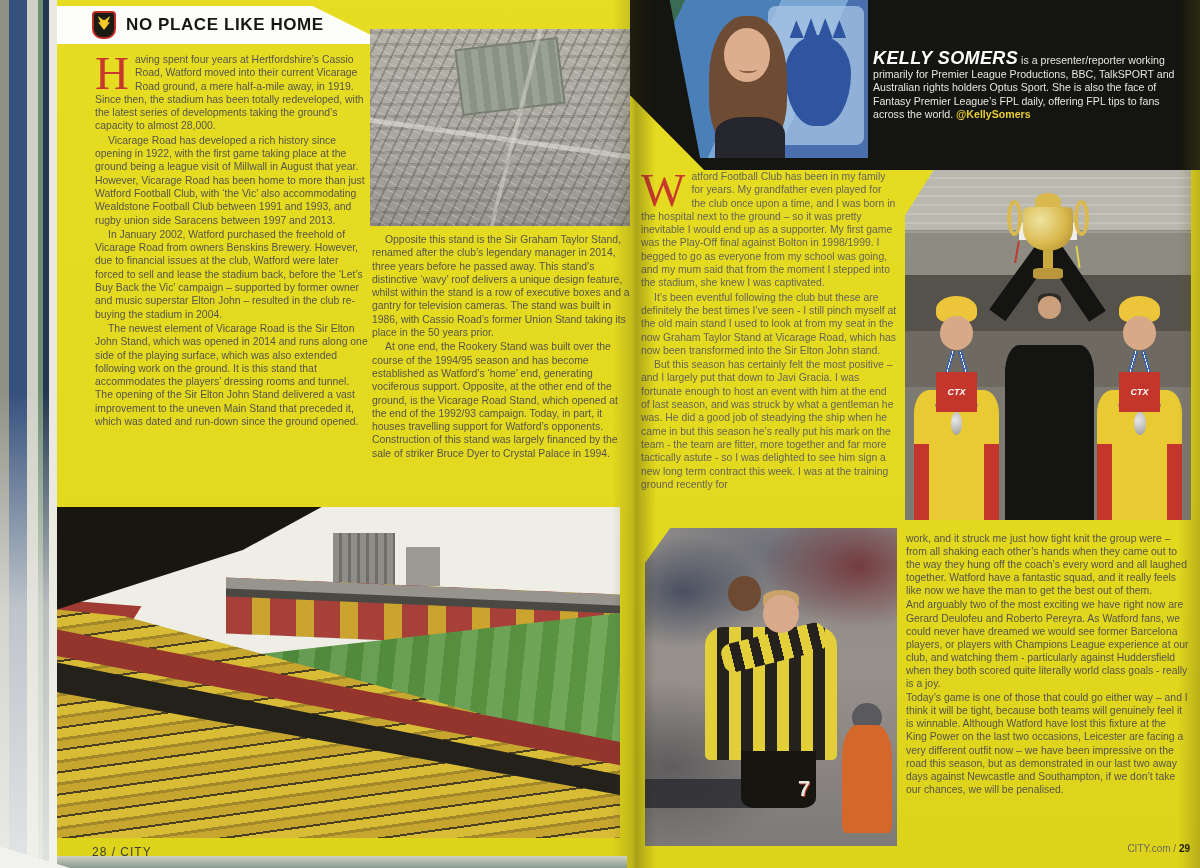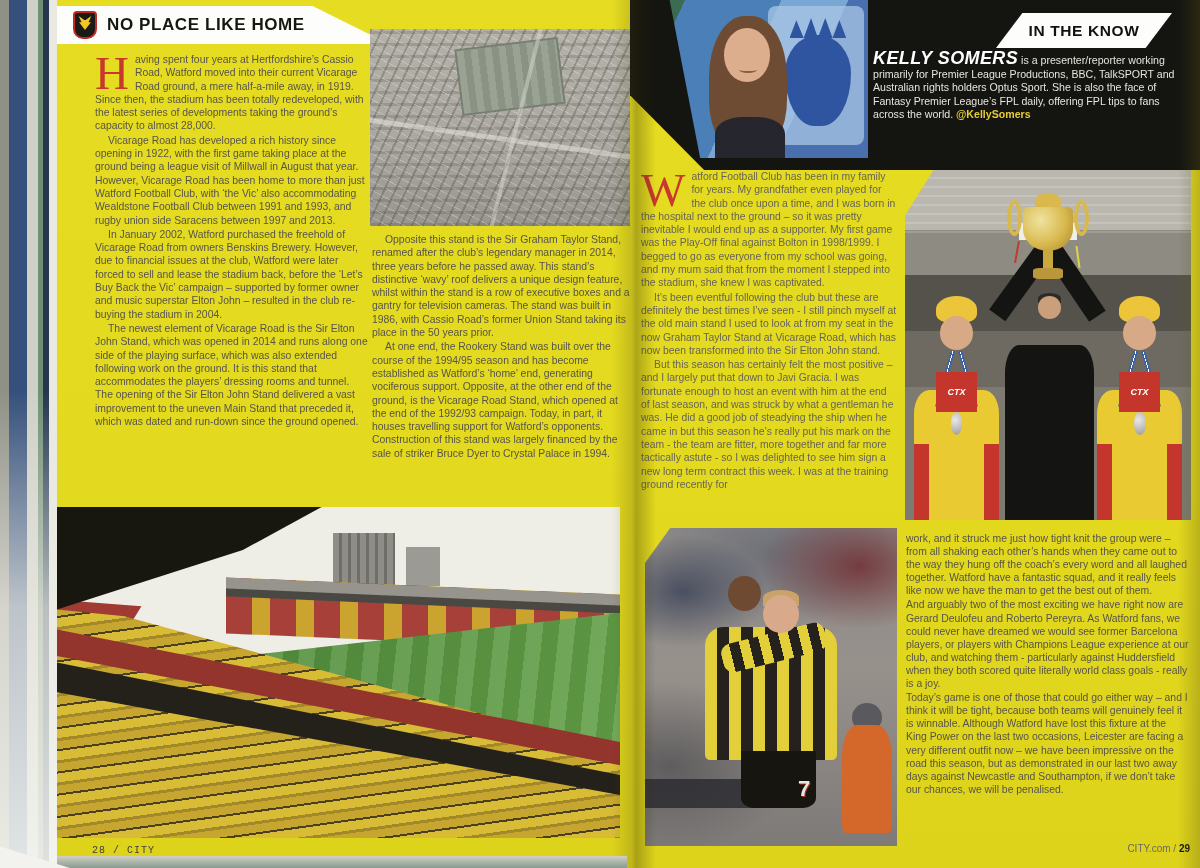--- a/index.html
+++ b/index.html
@@ -20,21 +20,21 @@
     background:linear-gradient(180deg,#e6dd22 0%, #e3d91e 55%, #ddd31b 100%); }
   .spine { position:absolute; left:612px; top:0; width:44px; height:868px; pointer-events:none;
     background:linear-gradient(90deg, rgba(0,0,0,0) 0%, rgba(70,65,15,.20) 45%, rgba(45,42,8,.30) 55%, rgba(0,0,0,0) 100%); }
   .right-shadow { position:absolute; right:0; top:0; width:22px; height:868px; pointer-events:none;
     background:linear-gradient(90deg, rgba(0,0,0,0), rgba(95,88,20,.30)); }
   .bottom-strip { position:absolute; left:57px; top:856px; width:570px; height:12px;
     background:linear-gradient(180deg,#cfd0c2, #8a9a8f); }
 
   
   .banner-left { position:absolute; left:57px; top:6px; width:332px; height:38px; background:#fdfdfb;
-    clip-path:polygon(0 0, 77% 0, 100% 100%, 0 100%); display:flex; align-items:center; }
+    clip-path:polygon(0 0, 77% 0, 100% 100%, 0 100%); display:flex; align-items:center;padding-left:19px; }
   .crest { position:relative; width:24px; height:28px; margin-left:16px; flex:0 0 auto; }
   .crest .shield { position:absolute; inset:0; background:#1a1a16; border:2px solid #c22a26;
     border-radius:4px 4px 10px 10px; }
   .crest .hart { position:absolute; left:5px; top:5px; width:14px; height:14px; background:#f4c626;
     clip-path:polygon(50% 100%, 8% 45%, 25% 45%, 5% 0, 45% 28%, 55% 28%, 95% 0, 75% 45%, 92% 45%); }
   .banner-left .title { font-size:17px; font-weight:bold; letter-spacing:.6px; color:#17160f; margin-left:10px; white-space:nowrap; }
 
   
   .col { position:absolute; color:#57544a; font-size:10.4px; line-height:13.3px; overflow:hidden; }
   .col p.para { margin-top:1px; text-indent:13px; }
@@ -154,21 +154,21 @@
   .kp-body { position:absolute; left:30%; bottom:0; width:32%; height:26%; background:#26262e; border-radius:40% 40% 0 0; }
   .banner-right { position:absolute; right:28px; top:13px; width:176px; height:35px; background:#fdfdfb;
     clip-path:polygon(15% 0, 100% 0, 85% 100%, 0 100%);
     display:flex; align-items:center; justify-content:center; }
   .banner-right .title { font-size:15.5px; font-weight:bold; letter-spacing:.6px; color:#111; }
   .bio { position:absolute; left:243px; top:52px; width:320px; color:#e6e4dc; font-size:10.6px; line-height:13.6px; }
   .bio .name { color:#fff; font-weight:bold; font-style:italic; font-size:18px; letter-spacing:.4px; }
   .bio .handle { color:#e6ce35; font-weight:bold; }
 
   
-  .footer-left { position:absolute; left:92px; top:845px; font-size:10px; letter-spacing:1px; color:#3f3e36;font-family:Liberation Mono, monospace; }
+  .footer-left { position:absolute; left:92px; top:845px; font-size:12px; letter-spacing:1px; color:#3f3e36; }
   .footer-right { position:absolute; left:1040px; top:843px; width:150px; text-align:right; font-size:10px; color:#6b695e; }
   .footer-right b { color:#17160f; }
 </style>
 </head>
 <body>
 
 <div class="page-edges"></div>
 
 <div class="spread"></div>
 
@@ -222,23 +222,20 @@
   <div class="tb-black"></div>
   <div class="kelly-photo">
     <div class="pl-wall"></div>
     <div class="pl-crown"></div>
     <div class="pl-lion"></div>
     <div class="kp-hair"></div>
     <div class="kp-face"></div>
     <div class="kp-smile"></div>
     <div class="kp-body"></div>
   </div>
-  <div class="banner-right">
-    <span class="title">IN THE KNOW</span>
-  </div>
   <p class="bio"><span class="name">KELLY SOMERS</span><span> is a presenter/reporter working primarily for Premier League Productions, BBC, TalkSPORT and Australian rights holders Optus Sport. She is also the face of Fantasy Premier League’s FPL daily, offering FPL tips to fans across the world. </span><span class="handle">@KellySomers</span></p>
 </div>
 
 <div class="col col-r1">
   <p class="opening"><span class="dropcap">W</span><span>atford Football Club has been in my family for years. My grandfather even played for the club once upon a time, and I was born in the hospital next to the ground – so it was pretty inevitable I would end up as a supporter. My first game was the Play-Off final against Bolton in 1998/1999. I begged to go as everyone from my school was going, and my mum said that from the moment I stepped into the stadium, she knew I was captivated.</span></p>
   <div>
 
   <p class="para">It’s been eventful following the club but these are definitely the best times I’ve seen - I still pinch myself at the old main stand I used to look at from my seat in the now Graham Taylor Stand at Vicarage Road, which has now been transformed into the Sir Elton John stand.</p>
       <p class="para">But this season has certainly felt the most positive – and I largely put that down to Javi Gracia. I was fortunate enough to host an event with him at the end of last season, and was struck by what a gentleman he was. He did a good job of steadying the ship when he came in but this season he’s really put his mark on the team - the team are fitter, more together and far more tactically astute - so I was delighted to see him sign a new long term contract this week. I was at the training ground recently for</p>
     </div>

